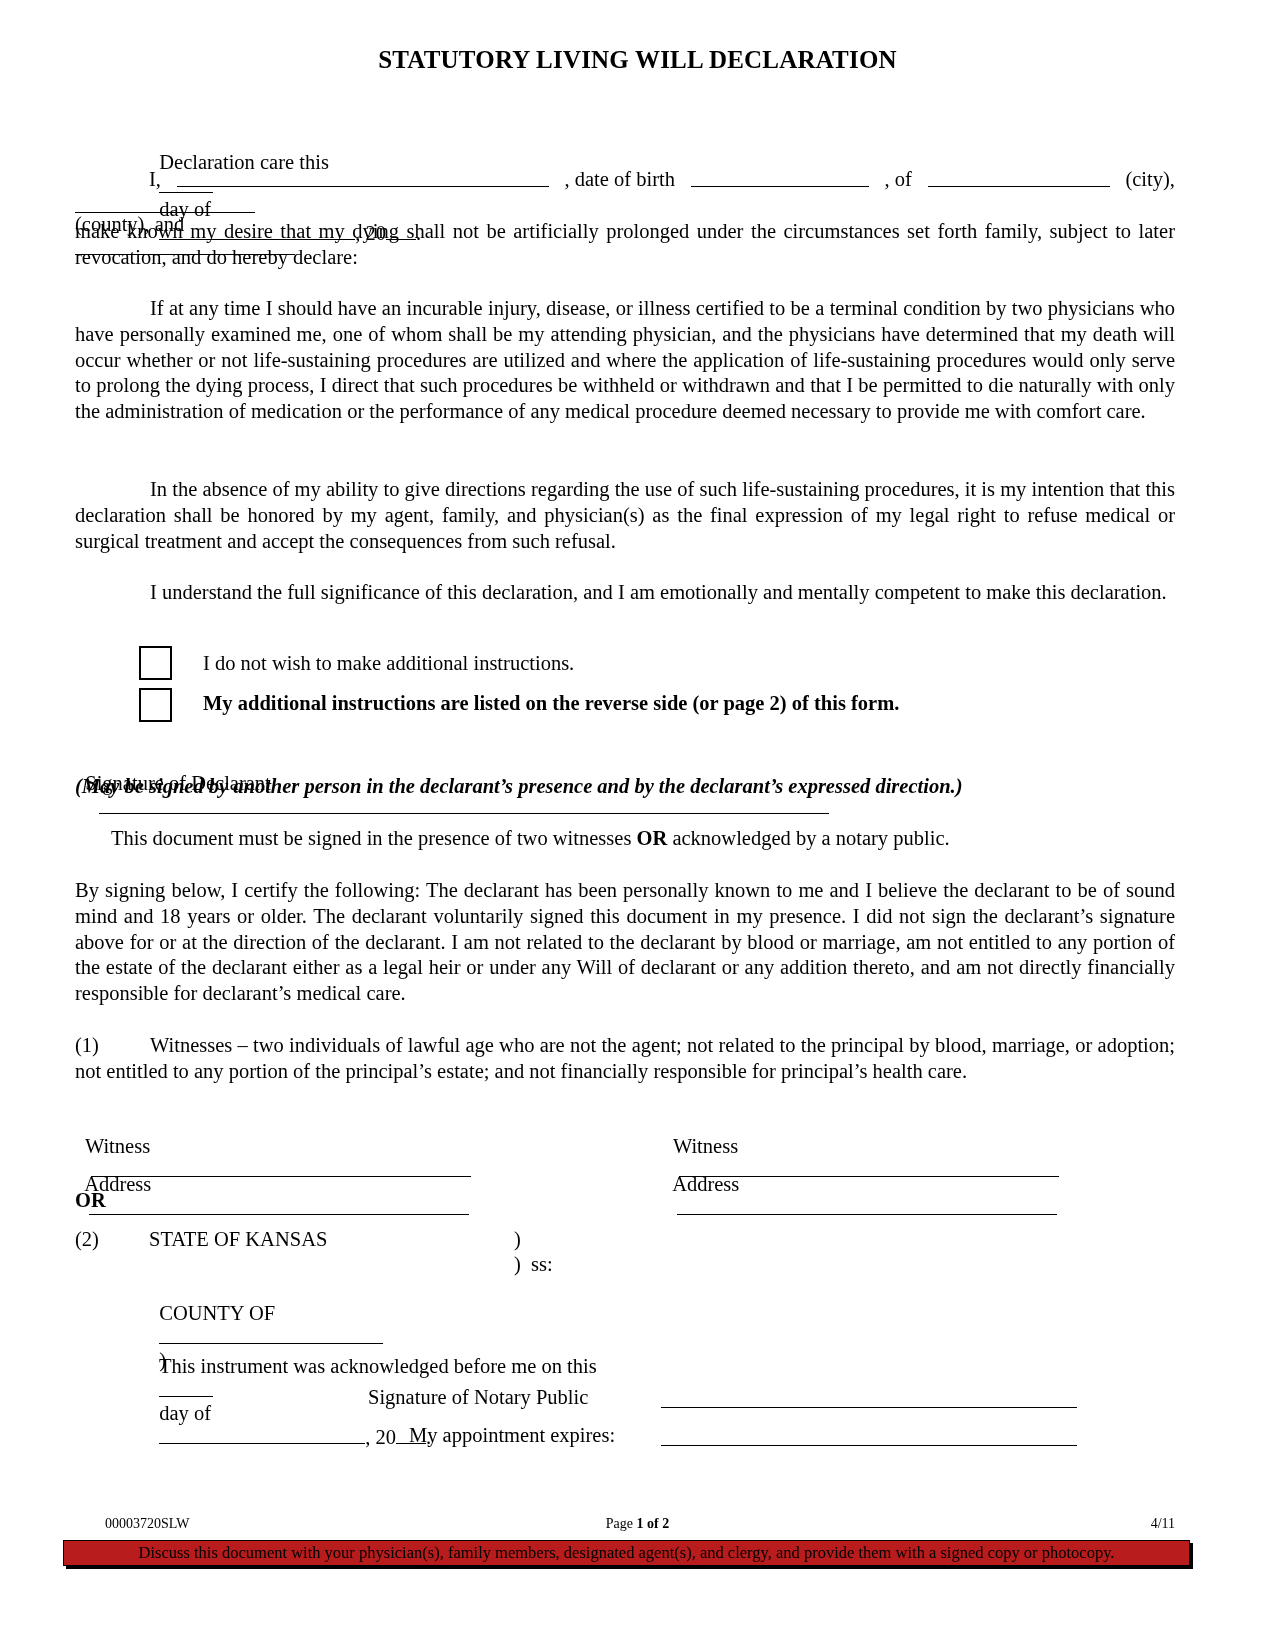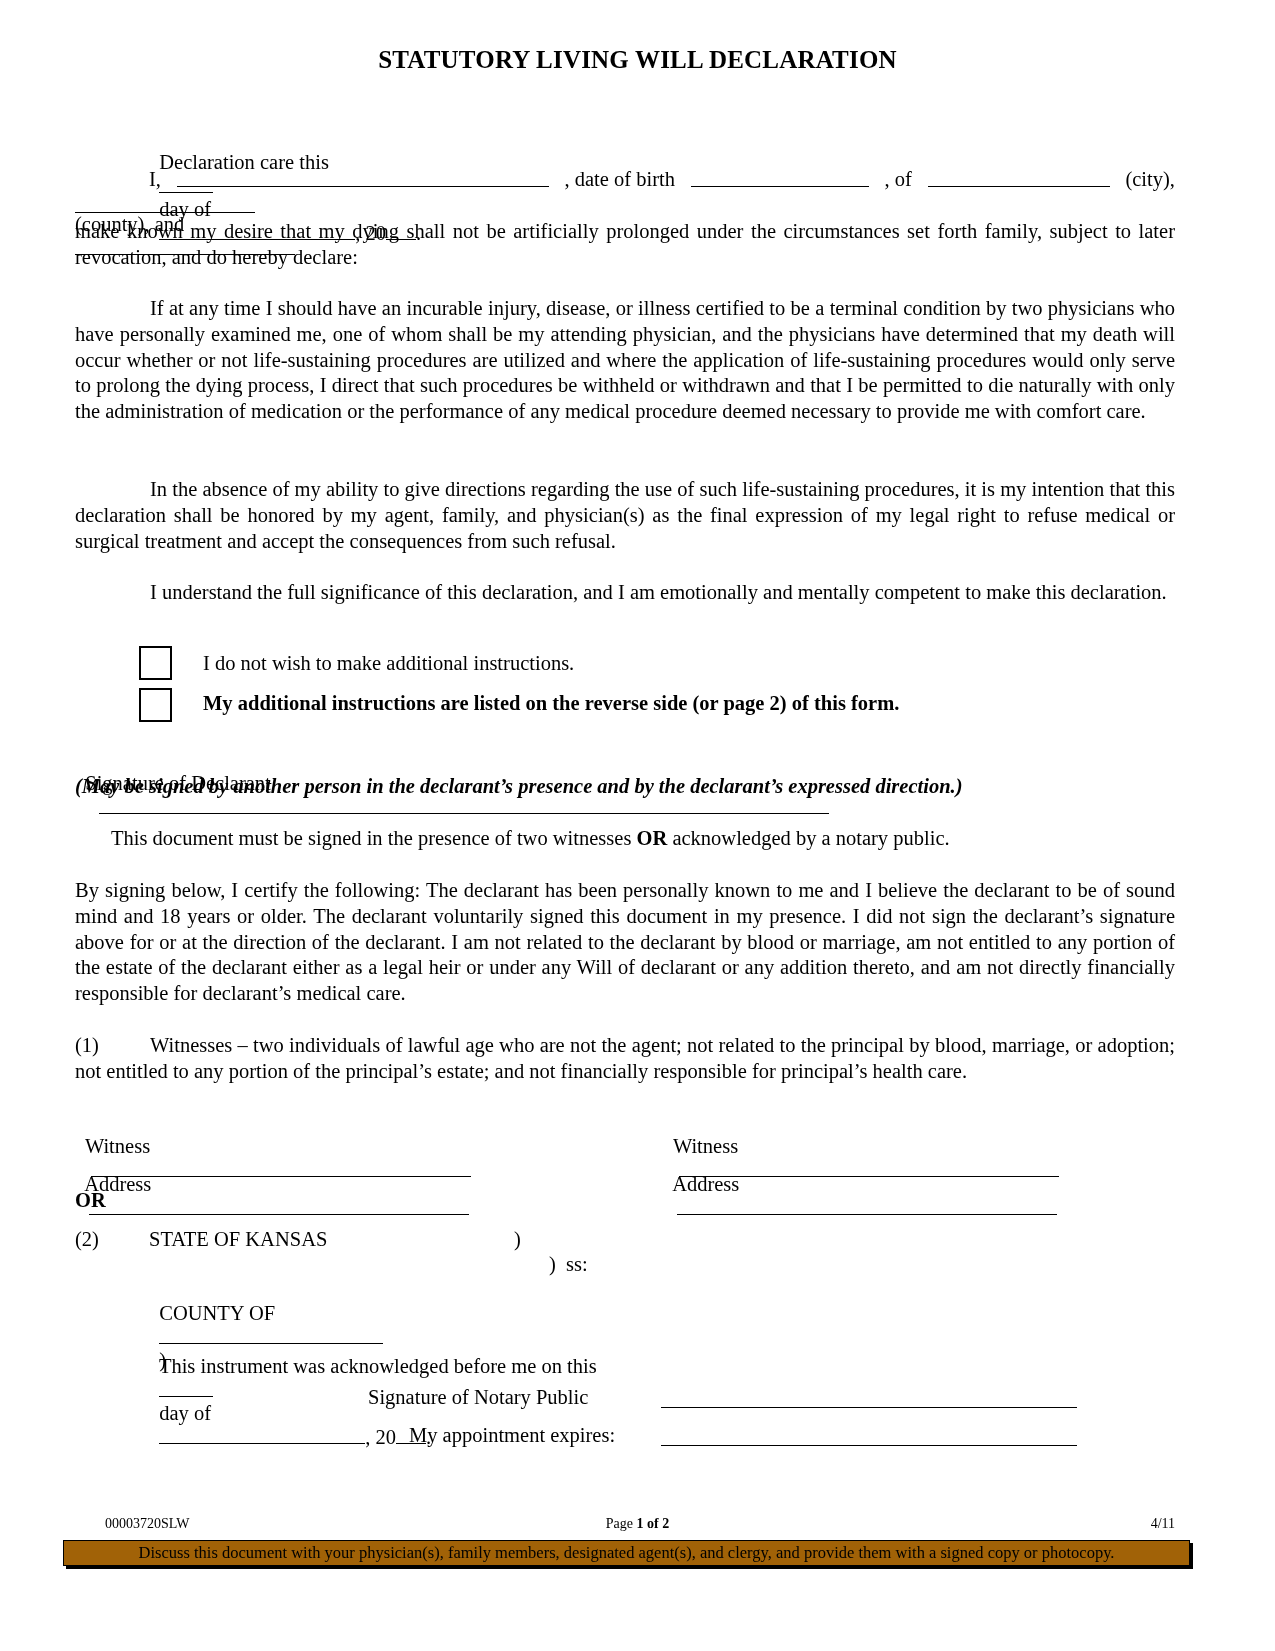--- a/index.html
+++ b/index.html
@@ -8,21 +8,21 @@
   .abs { position:absolute; }
   .title { top:46px; left:0; width:1275px; text-align:center; font-weight:bold; font-size:25px; letter-spacing:0.2px; }
   .para { left:75px; width:1100px; line-height:25.8px; text-align:justify; }
   .indent { text-indent:75px; }
   .line { white-space:pre; }
   .blank { display:inline-block; border-bottom:1.3px solid #000; height:18px; vertical-align:baseline; }
   .chk { width:33px; height:34px; border:2.5px solid #000; box-sizing:border-box; }
   .italic { font-style:italic; }
   b { font-weight:bold; }
   .footer-small { font-size:14px; }
-  .notice-box { left:63px; top:1540px; width:1127px; height:26px; border:1.5px solid #000; background:#a16207;
+  .notice-box { left:63px; top:1540px; width:1127px; height:26px; border:1.5px solid #000; background:#b91c1c;
                 box-sizing:border-box; text-align:center; font-size:16.5px; line-height:23px; }
   .notice-shadow { left:66px; top:1543px; width:1127px; height:26px; background:#000; }
 </style>
 </head>
 <body>
 
 <div class="abs title">STATUTORY LIVING WILL DECLARATION</div>
 
 <div class="abs line" style="top:128px; left:149px;">
   <span>Declaration care this</span>
@@ -87,21 +87,21 @@
 <div class="abs line" style="top:1150px; left:663px;">
   <span>Address</span>
   <span class="blank" style="width:380px; margin-left:4px;"></span>
 </div>
 
 <div class="abs" style="top:1189px; left:75px; font-weight:bold;">OR</div>
 
 <div class="abs" style="top:1228px; left:75px;">(2)</div>
 <div class="abs" style="top:1228px; left:149px;">STATE OF KANSAS</div>
 <div class="abs" style="top:1228px; left:514px;">)</div>
-<div class="abs line" style="top:1253px; left:514px;margin-left:35px;">)  ss:</div>
+<div class="abs line" style="top:1253px; left:514px;">)  ss:</div>
 <div class="abs line" style="top:1279px; left:149px;">
   <span>COUNTY OF</span>
   <span class="blank" style="width:224px;"></span>
   <span>)</span>
 </div>
 
 <div class="abs line" style="top:1332px; left:149px;">
   <span>This instrument was acknowledged before me on this</span>
   <span class="blank" style="width:54px"></span>
   <span>day of</span>

